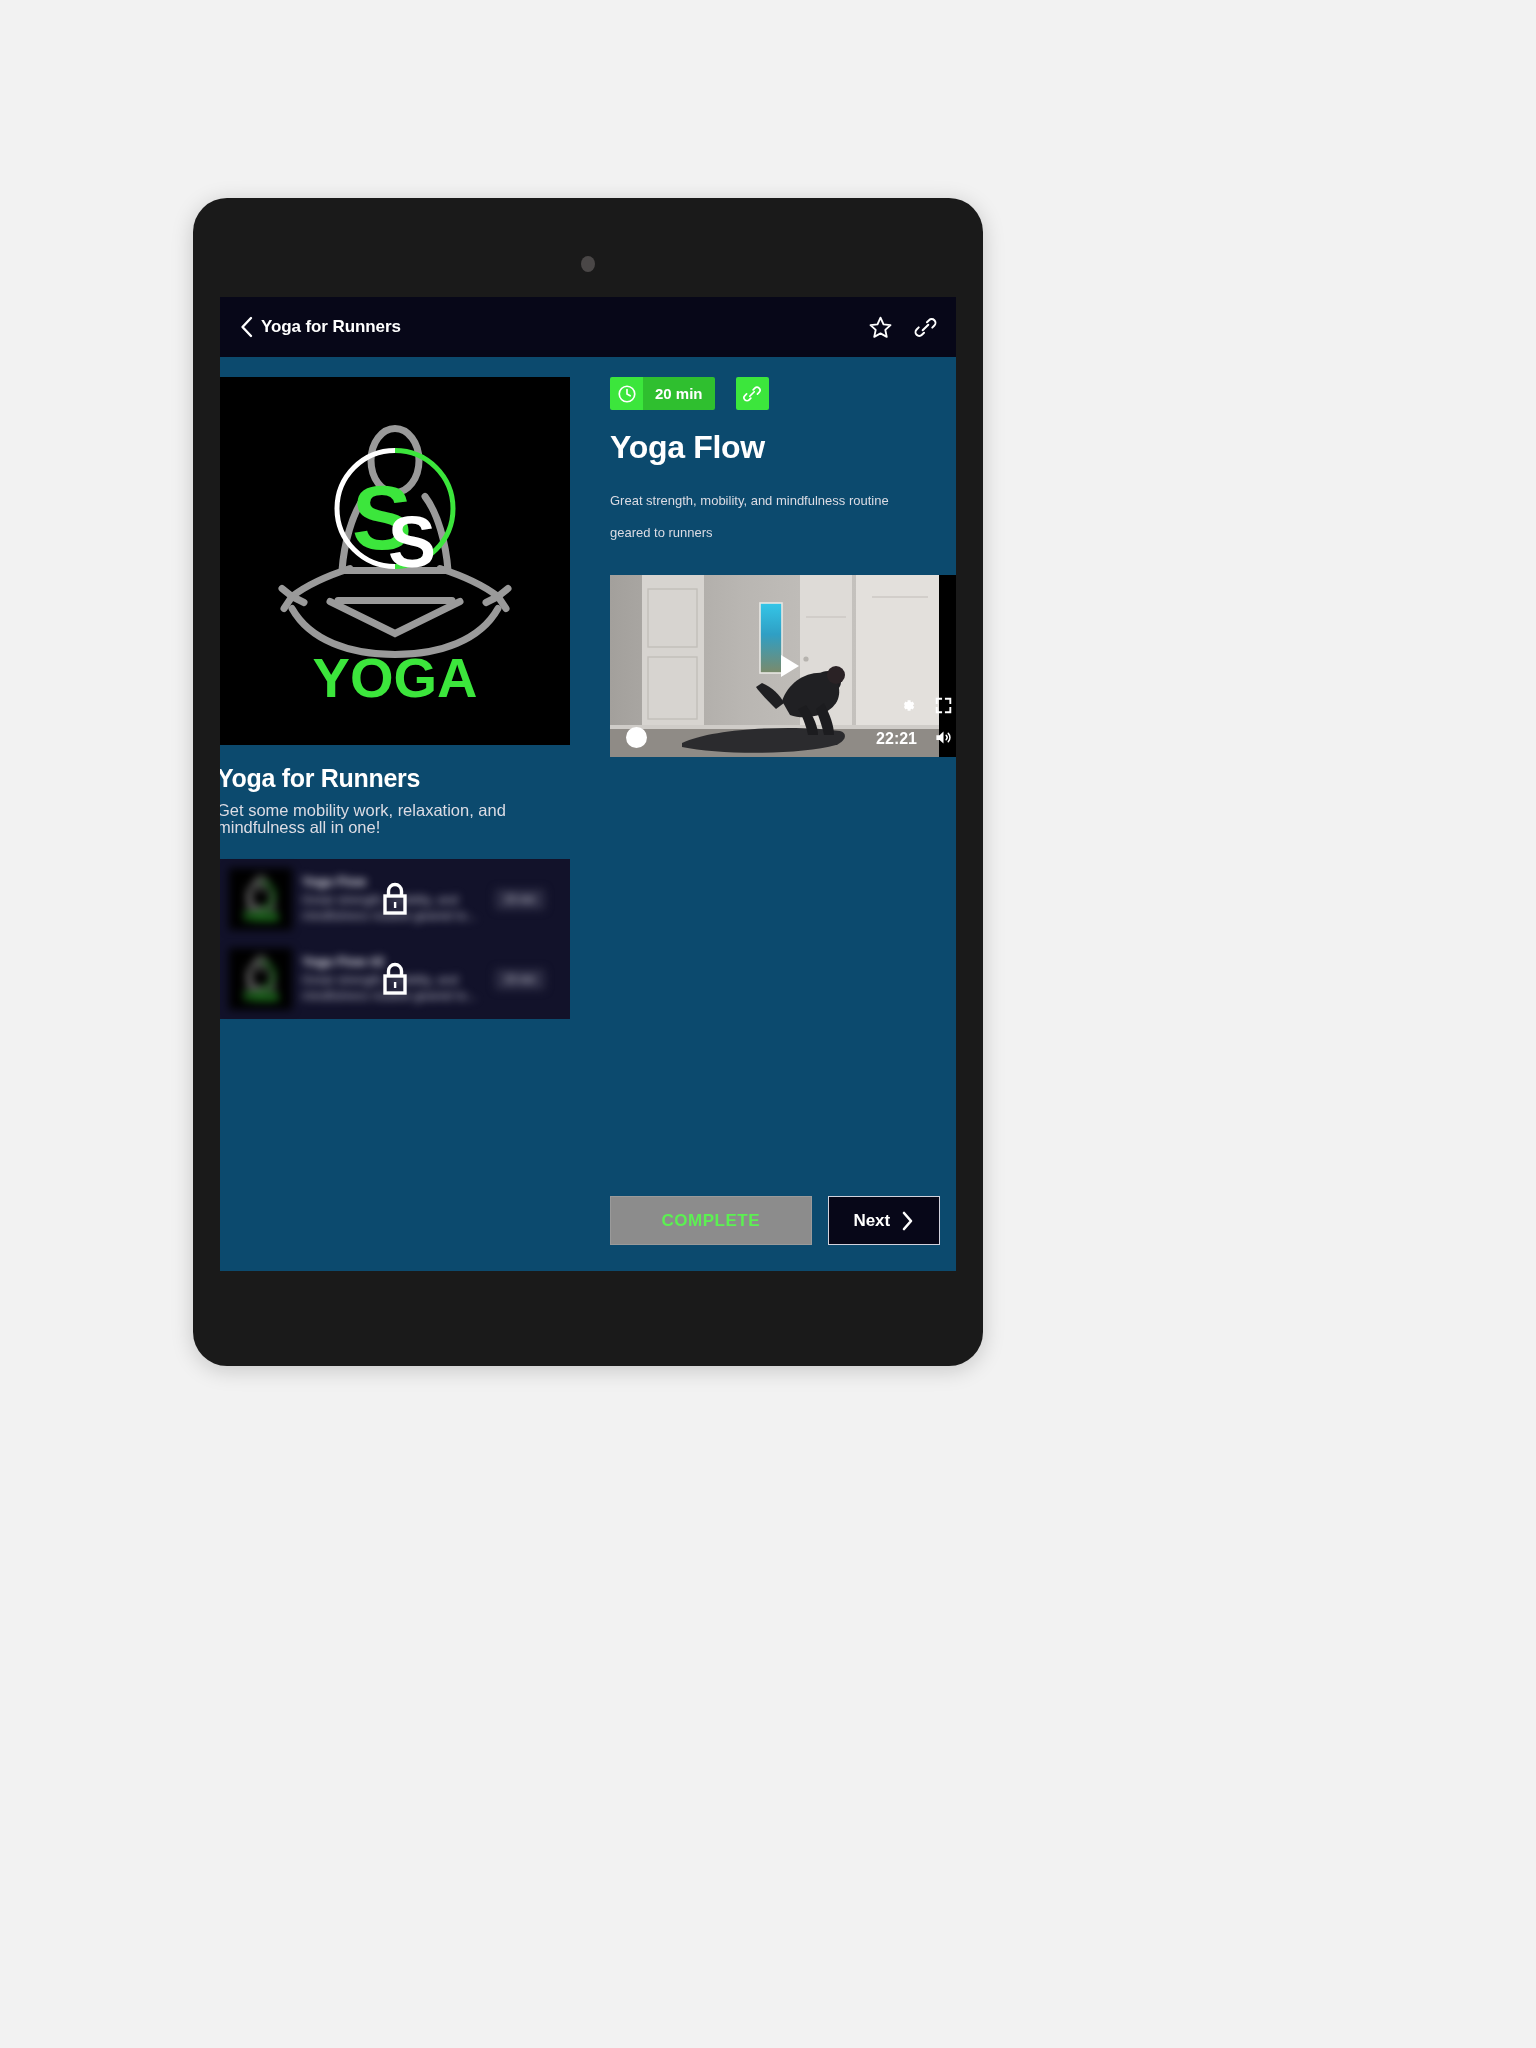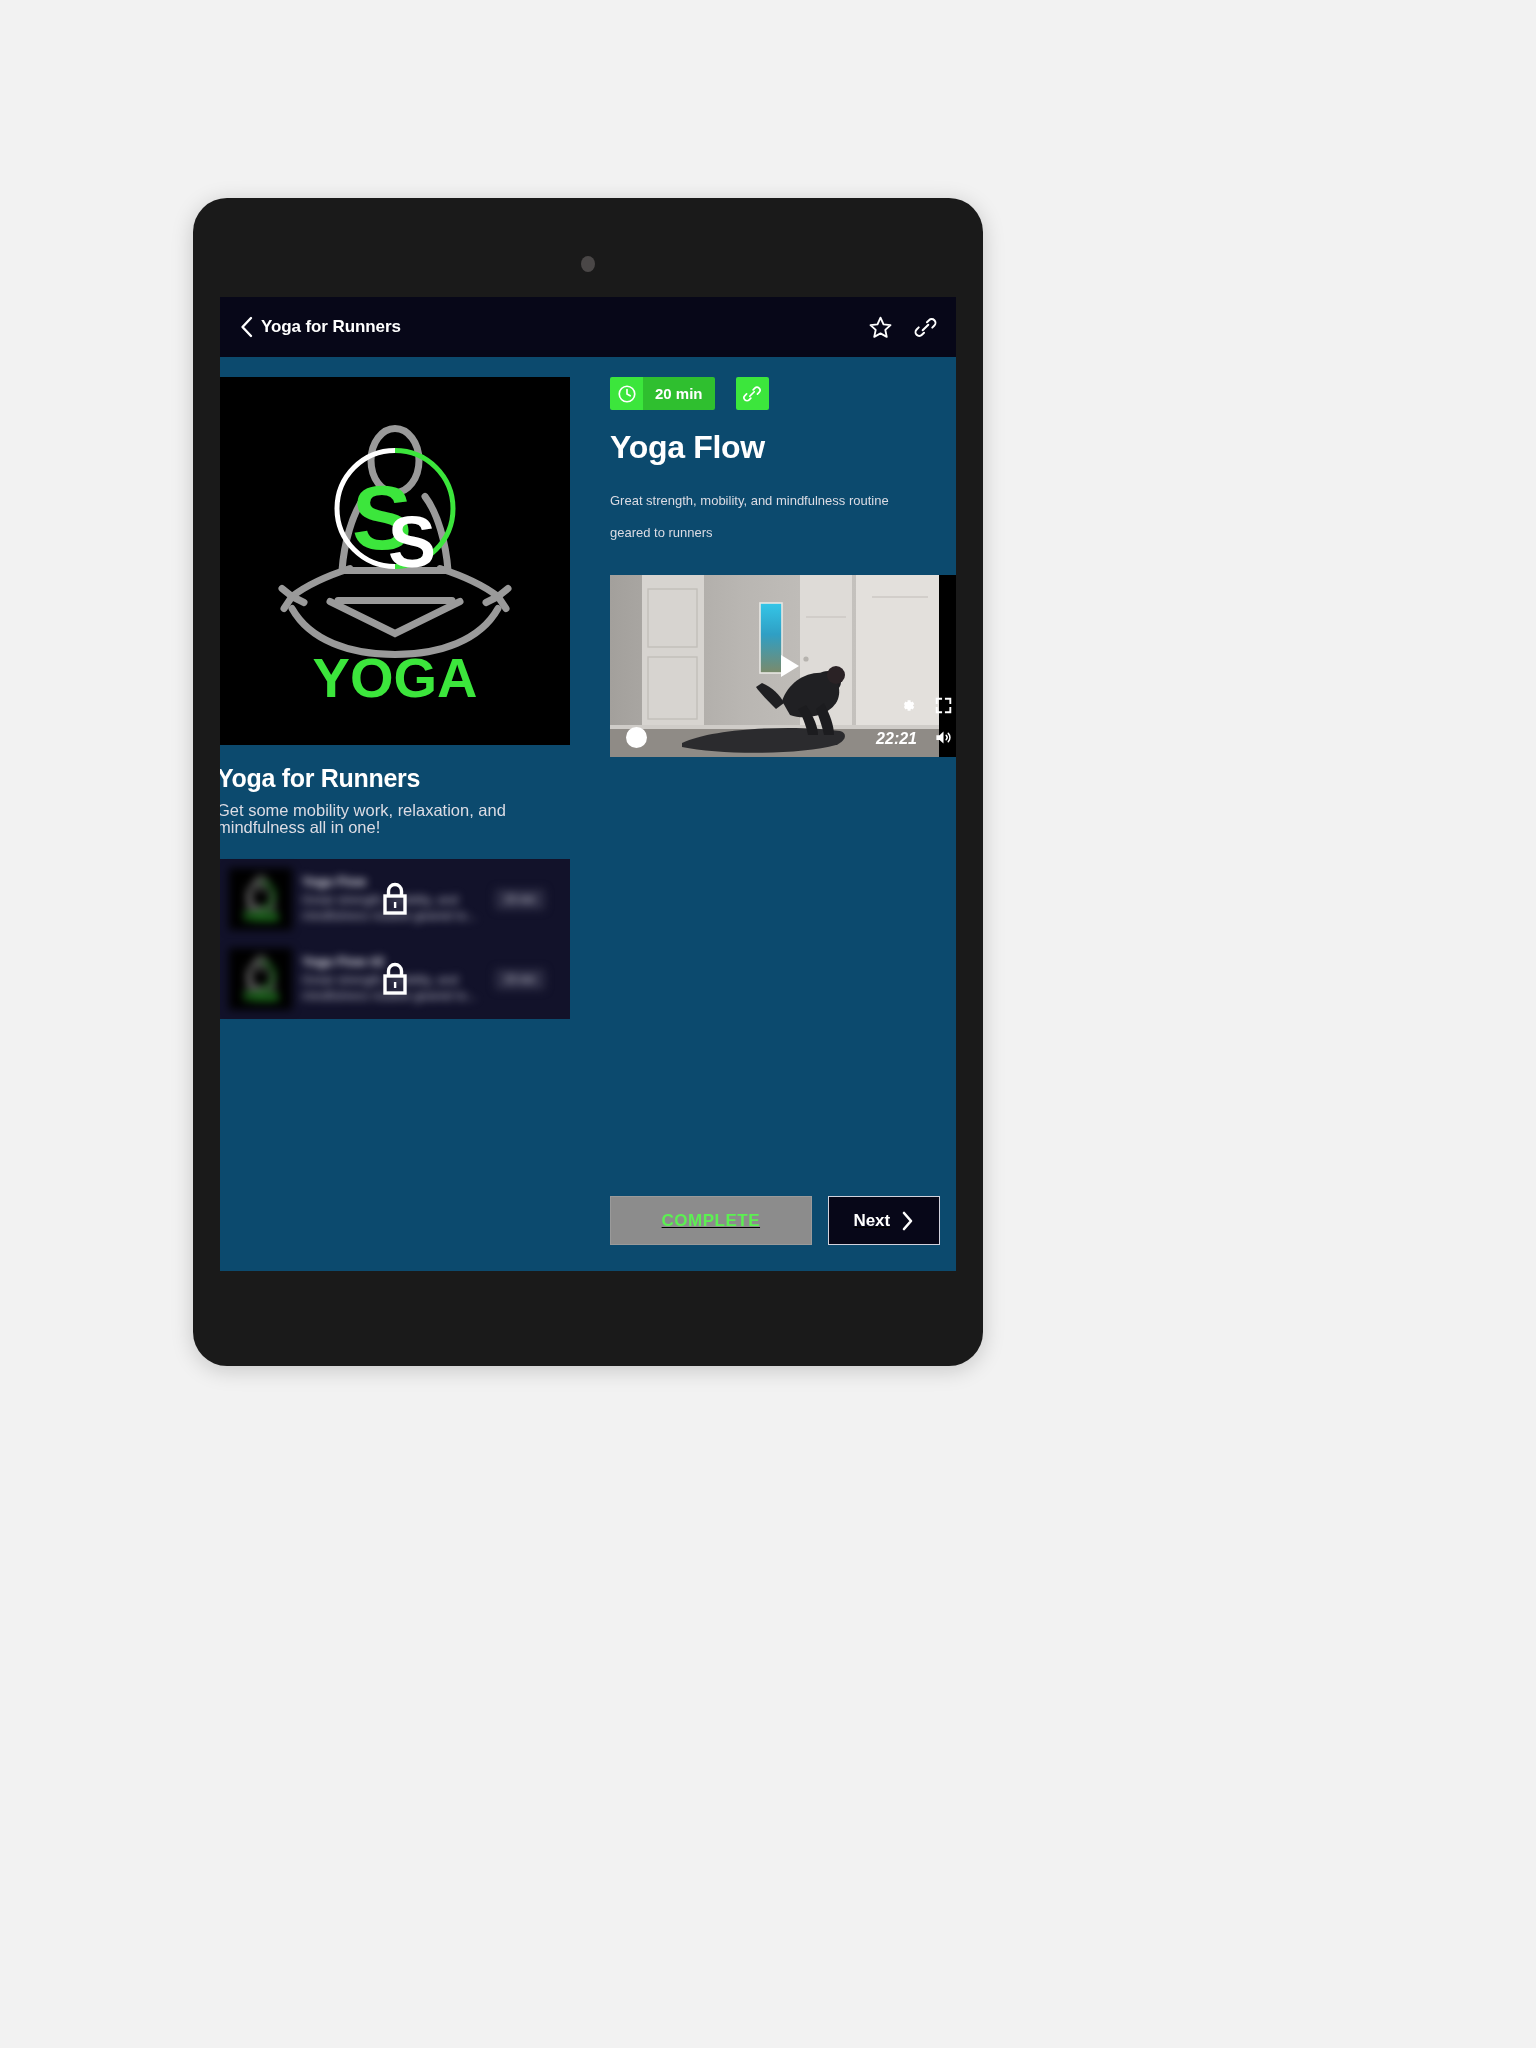--- a/index.html
+++ b/index.html
@@ -222,21 +222,20 @@
   }
 
   
   #video-player {
     margin-top: 26px;
     position: relative;
     width: 355px;
     height: 182px;
     background: #000;
     overflow: hidden;
-    font-style: italic;
   }
   #video-frame { position: absolute; inset: 0; }
   #play-btn {
     position: absolute;
     left: 50%; top: 50%;
     transform: translate(-50%,-50%);
     cursor: pointer;
   }
   #vid-settings { position: absolute; right: 48px; bottom: 42px; cursor: pointer; }
   #vid-fullscreen { position: absolute; right: 12px; bottom: 42px; cursor: pointer; }
@@ -259,21 +258,20 @@
 
   
   #footer-bar {
     position: absolute;
     left: 390px;
     top: 899px;
     width: 330px;
     display: flex;
     align-items: flex-end;
     gap: 16px;
-    text-decoration: underline;
   }
   #complete-button {
     width: 210px;
     height: 49px;
     background: #8c8c8c;
     border: 1px solid #9a9a9a;
     color: #5cf052;
     font-size: 17px;
     font-weight: bold;
     letter-spacing: 0.5px;

